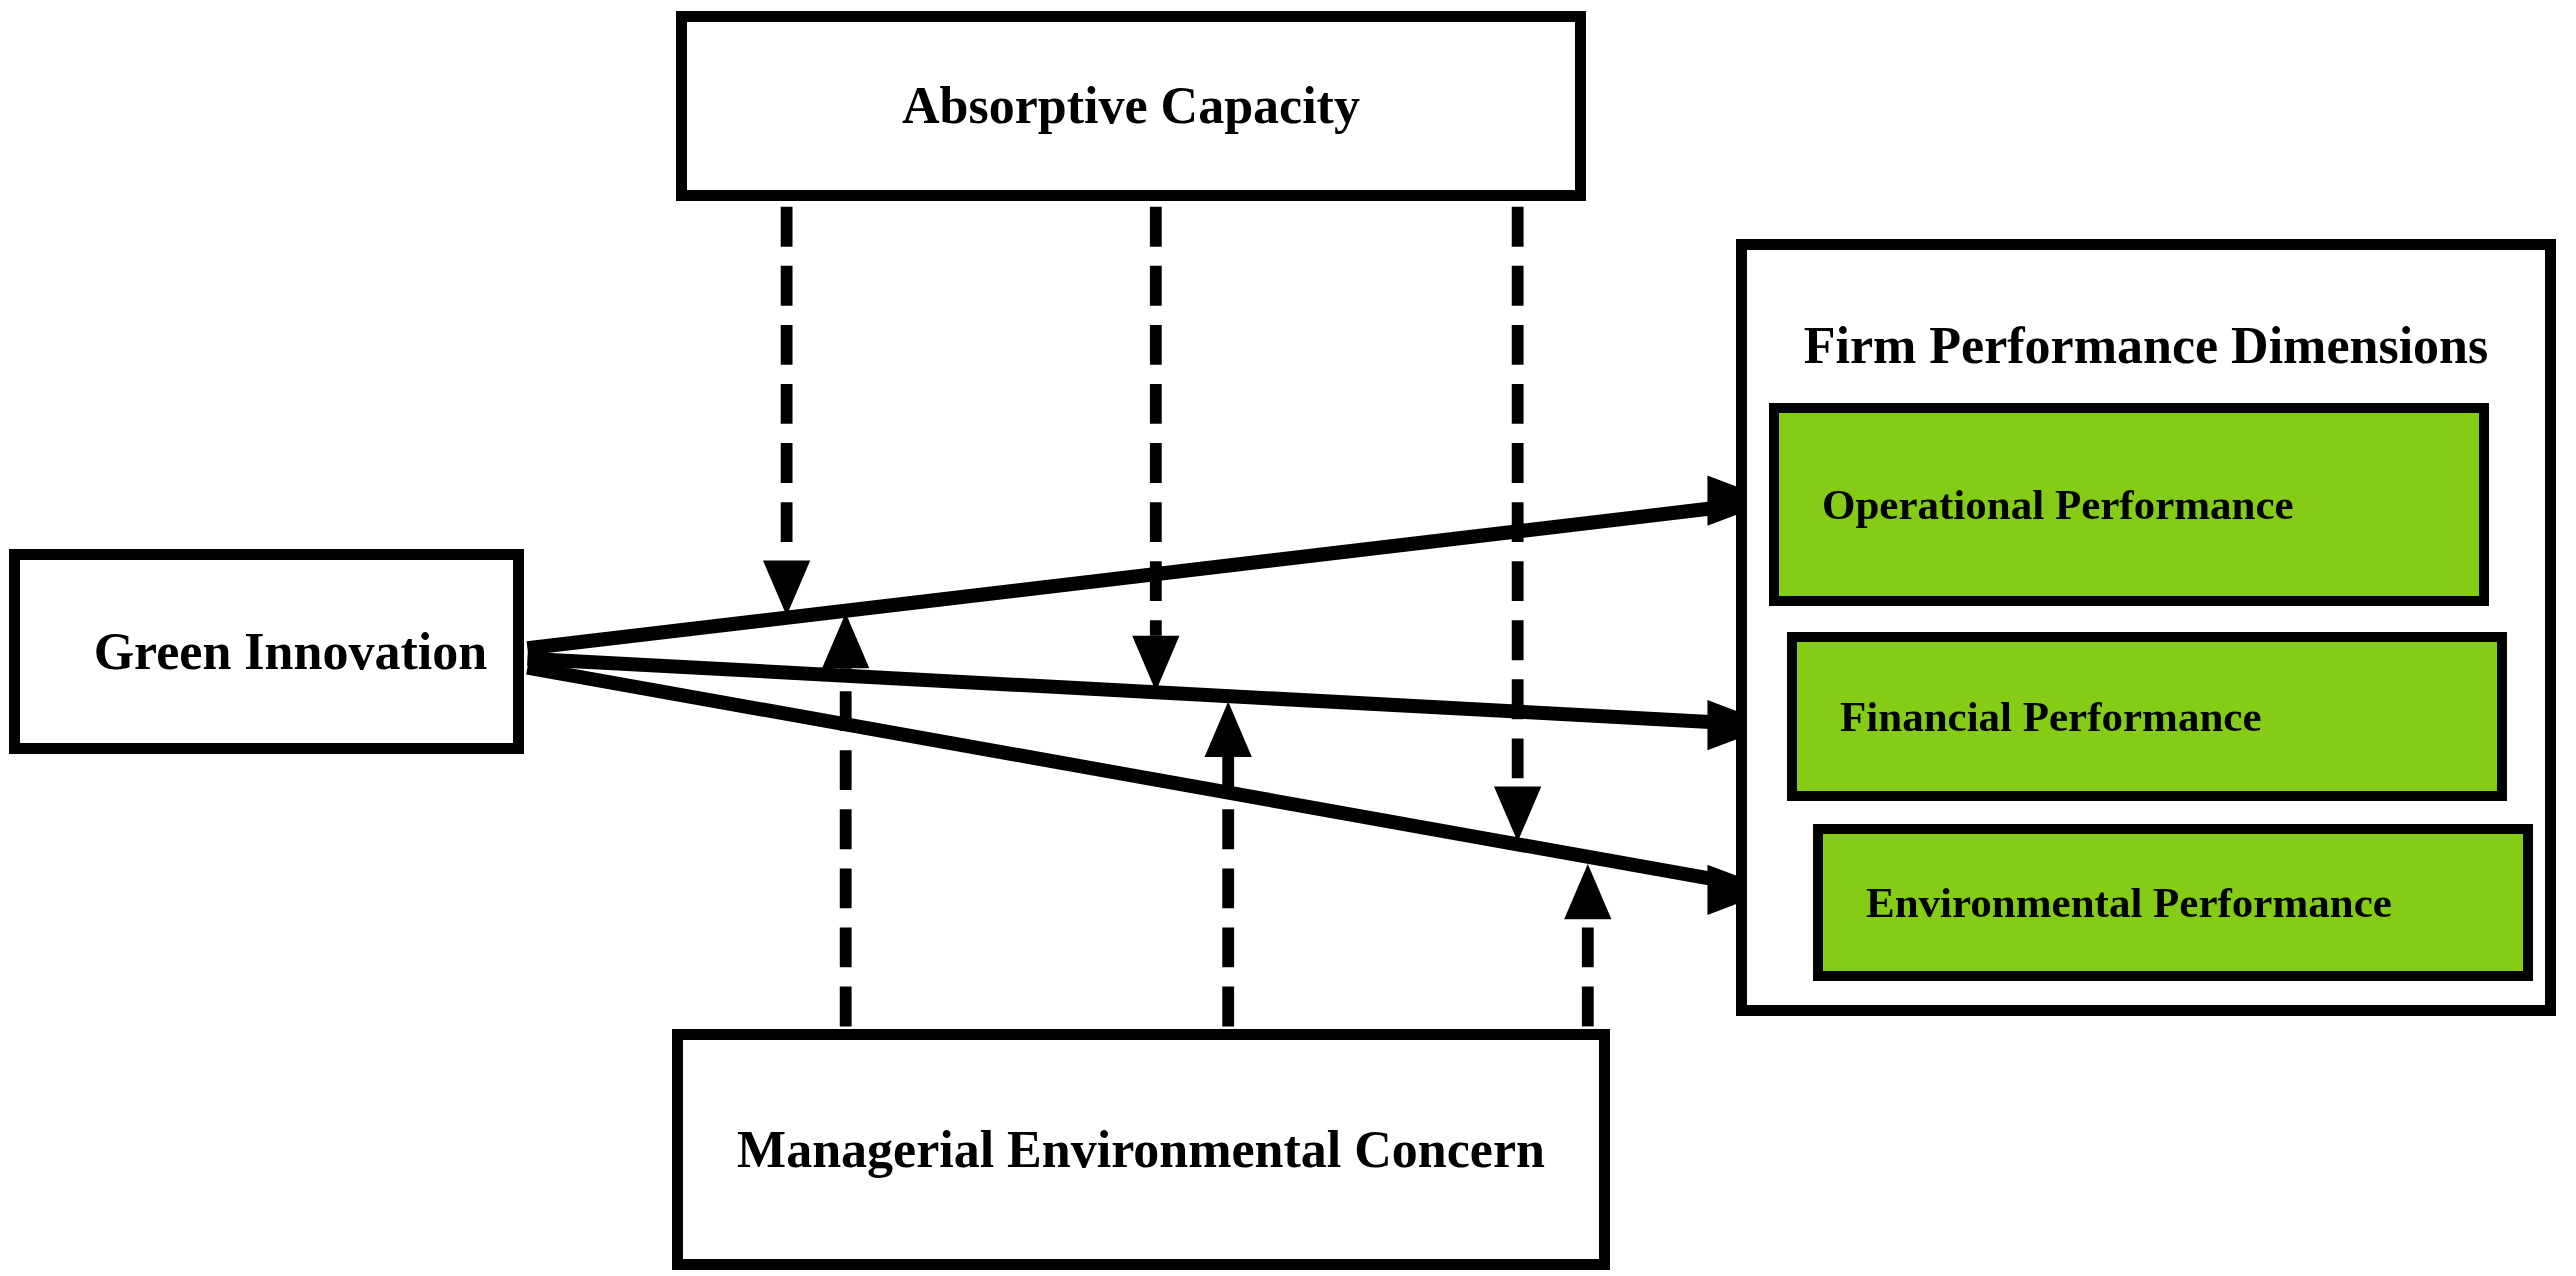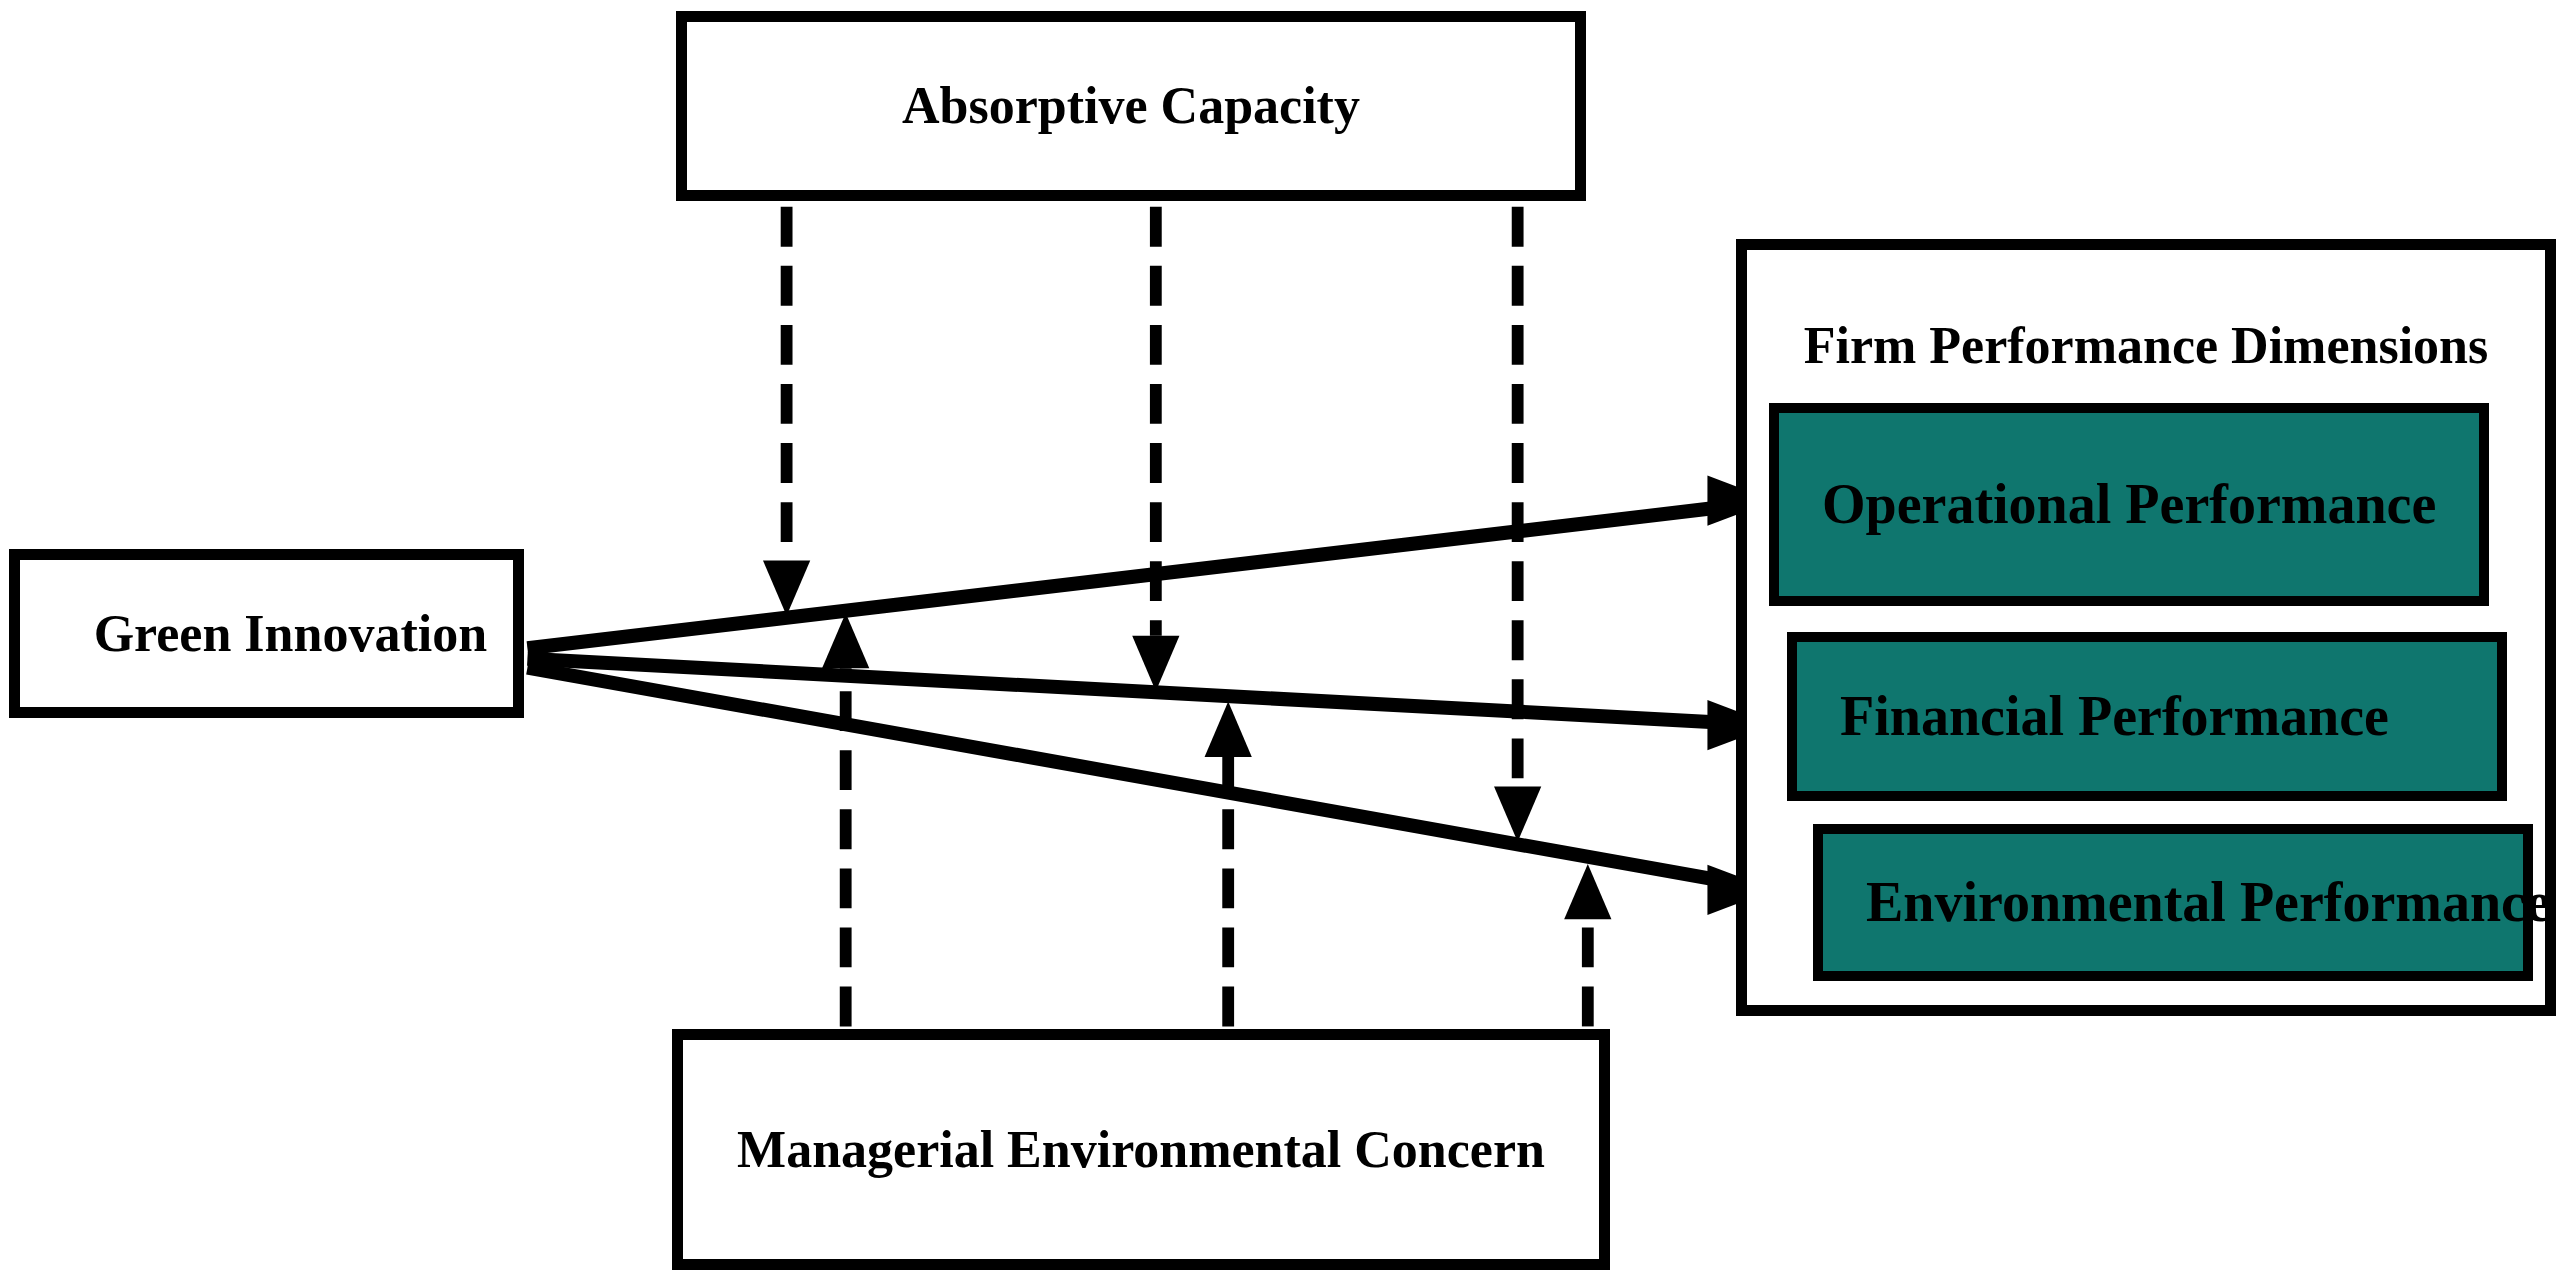--- a/index.html
+++ b/index.html
@@ -48,27 +48,27 @@
     box-sizing: border-box;
     display: flex;
     align-items: center;
     justify-content: center;
     text-align: center;
     font-size: 52px;
   }
   .inner-node {
     position: absolute;
     box-sizing: border-box;
-    background: #0f766e;
+    background: #84cc16;
     border: 10.3px solid #000000;
     display: flex;
     align-items: center;
     justify-content: flex-start;
     padding-left: 43px;
-    font-size: 56px;
+    font-size: 43px;
     line-height: 1.1;
   }
   .label { white-space: nowrap; }
 </style>
 </head>
 <body>
 
 <div class="canvas">
 
   <svg class="edges-svg" viewBox="0 0 3488 1728" xmlns="http://www.w3.org/2000/svg">
@@ -110,21 +110,21 @@
     <g>
       <line x1="2150" y1="1390" x2="2150" y2="1245" stroke="#000" stroke-width="16" stroke-dasharray="54 26"></line>
       <polygon points="2150,1170 2118,1245 2182,1245" fill="#000"></polygon>
     </g>
   </svg>
 
   <div class="node" style="left:676px; top:11px; width:910px; height:190px;">
     <span class="label">Absorptive Capacity</span>
   </div>
 
-  <div class="node" style="left:8.9px; top:549px; width:515px; height:169px;padding-left:48px;">
+  <div class="node" style="left:8.9px; top:549px; width:515px; height:205px;padding-left:48px;">
     <span class="label">Green Innovation</span>
   </div>
 
   <div class="node" style="left:672px; top:1021px; width:938px; height:241px;margin-top:8px;">
     <span class="label">Managerial Environmental Concern</span>
   </div>
 
   <div class="container-box" style="left:1736px; top:239px; width:820px; height:777px;"></div>
 
   <div class="container-title" style="left:1736px; top:301px; width:820px; height:89px;">

